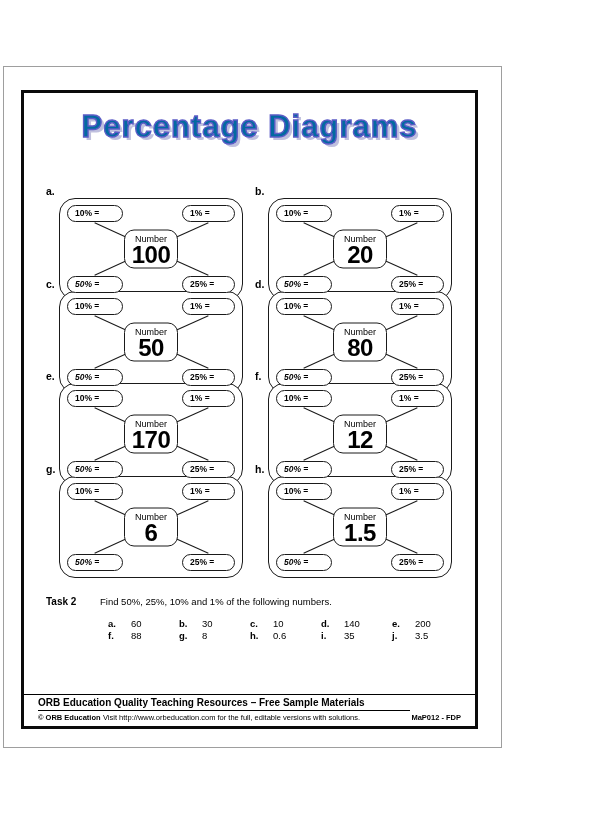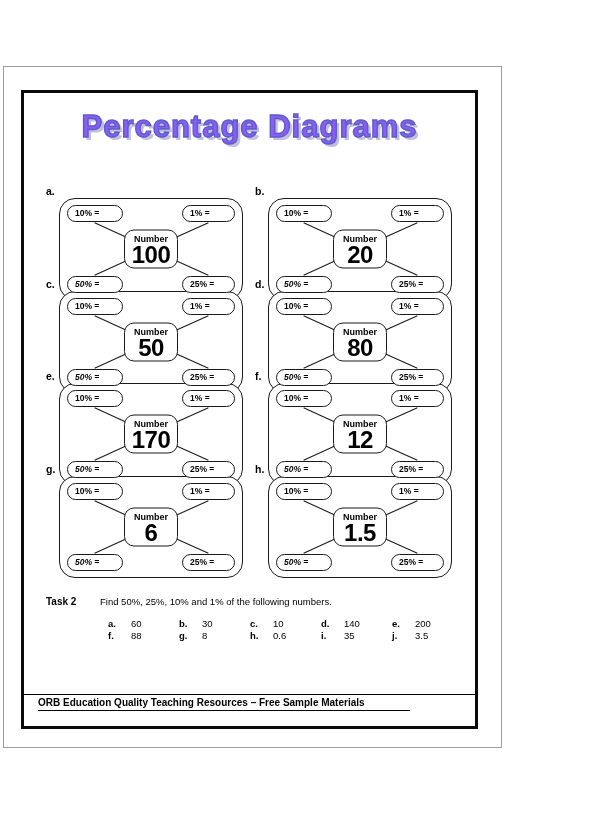--- a/index.html
+++ b/index.html
@@ -3,21 +3,21 @@
 <meta charset="utf-8">
 <style>
   * { margin:0; padding:0; box-sizing:border-box; }
   html,body { width:600px; height:819px; background:#fff; font-family:"Liberation Sans","DejaVu Sans",sans-serif; color:#000; }
   .canvas { position:relative; width:600px; height:819px; background:#fff; overflow:hidden; }
 
   .paper { position:absolute; left:3px; top:66px; width:499px; height:682px; background:#fff; border:1px solid #9e9e9e; }
   .frame { position:absolute; left:17px; top:23px; width:457px; height:639px; border:3px solid #0a0a0a; background:#fff; }
 
   .title { position:absolute; left:0; right:0; top:16px; text-align:center;
-           font-weight:bold; font-size:31px; letter-spacing:1px; color:#8b5cf6;
+           font-weight:bold; font-size:31px; letter-spacing:1px; color:#0369a1;
            -webkit-text-stroke:1.4px #5c5cc6;
            text-shadow:3px 3px 0 rgba(140,140,195,0.55); }
 
   .task-row { position:absolute; font-size:9.5px; }
   .task1-row { left:22px; top:74px; }
   .task-label { font-weight:bold; font-size:10px; display:inline-block; width:54px; }
   .task-text { font-size:9.5px; }
 
   .dwrap { position:absolute; width:198px; height:95px; }
   .col1 { left:22px; } .col2 { left:231px; }
@@ -28,21 +28,21 @@
   .dbox svg { position:absolute; left:0; top:0; width:100%; height:100%; z-index:0; }
   .pill { position:absolute; z-index:1; height:17px; border:1.2px solid #1a1a1a; border-radius:9px;
           background:#fff; font-weight:bold; font-size:8.5px; line-height:14.5px; padding-left:7px; }
   .pill.tl { left:7px;  top:6px;    width:56px; }
   .pill.tr { right:7px; top:6px;    width:53px; }
   .pill.bl { left:7px;  bottom:6px; width:56px;font-style:italic; }
   .pill.br { right:7px; bottom:6px; width:53px; }
   .centerbox { position:absolute; z-index:1; left:50%; top:50%; transform:translate(-50%,-50%);
                width:54px; height:39px; border:1.3px solid #1a1a1a; border-radius:10px;
                background:#fff; text-align:center; }
-  .num-title { font-weight:bold; font-size:9px; margin-top:3px; line-height:10px; }
+  .num-title { font-weight:normal; font-size:9px; margin-top:3px; line-height:10px; }
   .num-value { font-weight:bold; font-size:24px; line-height:21px; letter-spacing:-0.5px; }
 
   .task2-row { left:22px; top:503px; }
   .t2grid { position:absolute; left:84px; width:370px; font-size:9.5px; }
   .t2r1 { top:525px; } .t2r2 { top:537px; }
   .t2grid { display:flex; }
   .t2item { width:71px; display:flex; }
   .t2letter { font-weight:bold; width:23px; }
   .t2value { }
 
@@ -268,16 +268,21 @@
             <span class="t2value">35</span>
           </div>
         <div class="t2item">
             <span class="t2letter">j.</span>
             <span class="t2value">3.5</span>
           </div>
       </div>
 
       <div class="footer-divider"></div>
       <div class="footer-banner">ORB Education Quality Teaching Resources – Free Sample Materials</div>
+      <div class="footer-row">
+        <span class="footer-copy">© ORB Education</span>
+        <span class="footer-visit">Visit http://www.orbeducation.com for the full, editable versions with solutions.</span>
+        <span class="footer-code">MaP012 - FDP</span>
+      </div>
 
     </div>
   </div>
 </div>
 
 </body></html>

